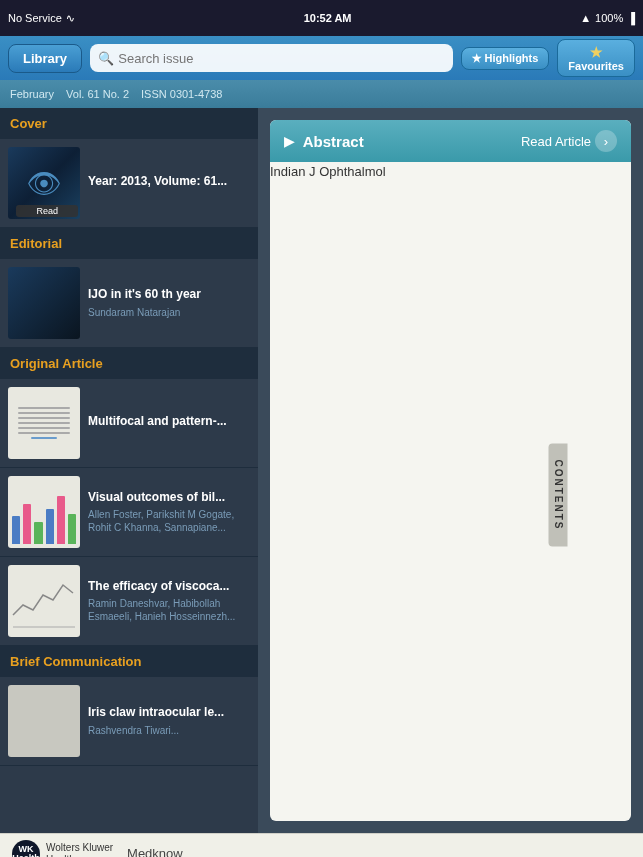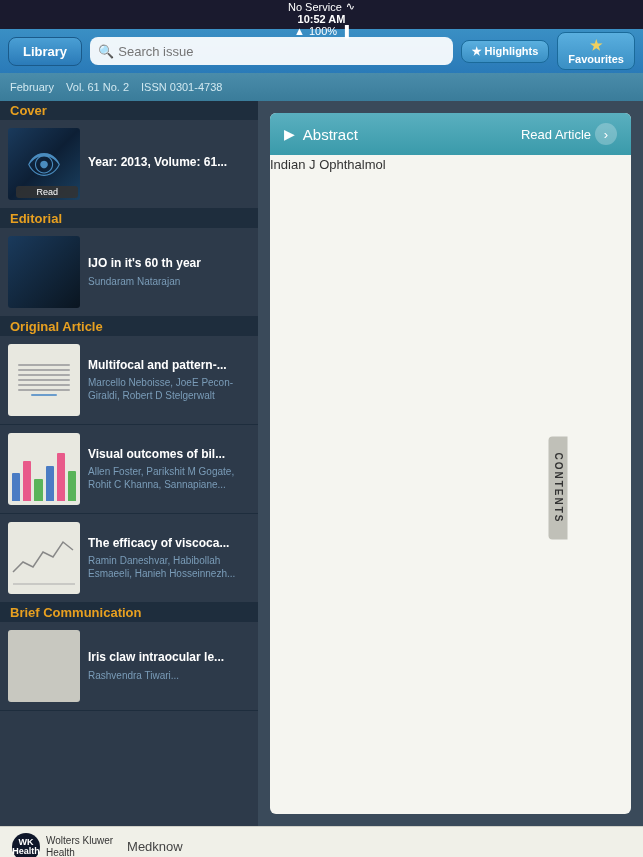--- a/index.html
+++ b/index.html
@@ -1,28 +1,27 @@
 <!DOCTYPE html>
 <html><head>
   <meta charset="utf-8">
   <style>
     * { margin: 0; padding: 0; box-sizing: border-box; }
     body { width: 643px; height: 857px; font-family: 'Helvetica Neue', Helvetica, Arial, sans-serif; background: #2c3e50; overflow: hidden; }
 
     
     .status-bar {
-      height: 29px;
+      height: 36px;
       background: #1a1a2e;
       display: flex;
       align-items: center;
       justify-content: space-between;
       padding: 0 8px;
       color: white;
       font-size: 11px;
-      flex-direction: column;
     }
     .status-left, .status-right { display: flex; align-items: center; gap: 4px; }
     .status-center { font-weight: 600; }
 
     
     .top-nav {
       height: 44px;
       background: linear-gradient(180deg, #3a8fc4 0%, #2a7ab8 100%);
       display: flex;
       align-items: center;
@@ -113,21 +112,21 @@
     }
     .article-list::-webkit-scrollbar { width: 4px; }
     .article-list::-webkit-scrollbar-track { background: #1a2530; }
     .article-list::-webkit-scrollbar-thumb { background: #4a6080; border-radius: 2px; }
 
     .section-header {
       background: #1e2d3d;
       color: #e8a020;
       font-size: 13px;
       font-weight: 700;
-      padding: 2px 10px;
+      padding: 8px 10px;
     }
 
     .article-item {
       display: flex;
       align-items: center;
       padding: 8px 8px;
       border-bottom: 1px solid #1e2d3d;
       cursor: pointer;
       gap: 8px;
     }
@@ -252,21 +251,21 @@
       align-items: center;
       gap: 8px;
     }
     .abstract-icon {
       color: white;
       font-size: 14px;
     }
     .abstract-title {
       color: white;
       font-size: 15px;
-      font-weight: 400;
+      font-weight: 700;
     }
     .read-article-btn {
       display: flex;
       align-items: center;
       gap: 4px;
       color: white;
       font-size: 13px;
       cursor: pointer;
     }
     .read-arrow {
@@ -396,21 +395,20 @@
             <div class="doc-line"></div>
             <div class="doc-line"></div>
           <div class="doc-line"></div>
             <div class="doc-line"></div>
             <div class="doc-line"></div>
           <div class="doc-line" style="background:#6a9ccc; width:40%;"></div>
         </div>
       </div>
       <div class="article-info">
         <div class="article-title">Multifocal and pattern-...</div>
-        <div class="article-authors">Marcello Neboisse, JoeE Pecon-Giraldi, Robert D Stelgerwalt</div>
       </div>
     </div>
 
     <div class="article-item">
       <div class="article-thumb">
         <div class="thumb-chart">
           <div class="chart-bar" style="height:28px; background:#4a7cc4;"></div>
           <div class="chart-bar" style="height:40px; background:#e85a8a;"></div>
           <div class="chart-bar" style="height:22px; background:#5ab45a;"></div>
           <div class="chart-bar" style="height:35px; background:#4a7cc4;"></div>

